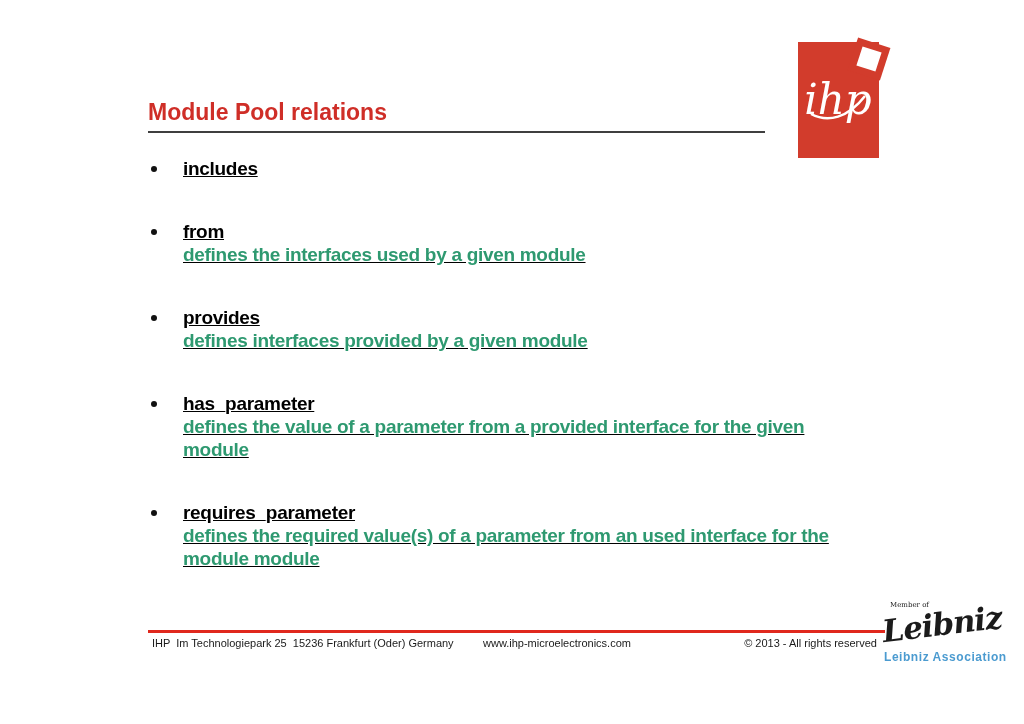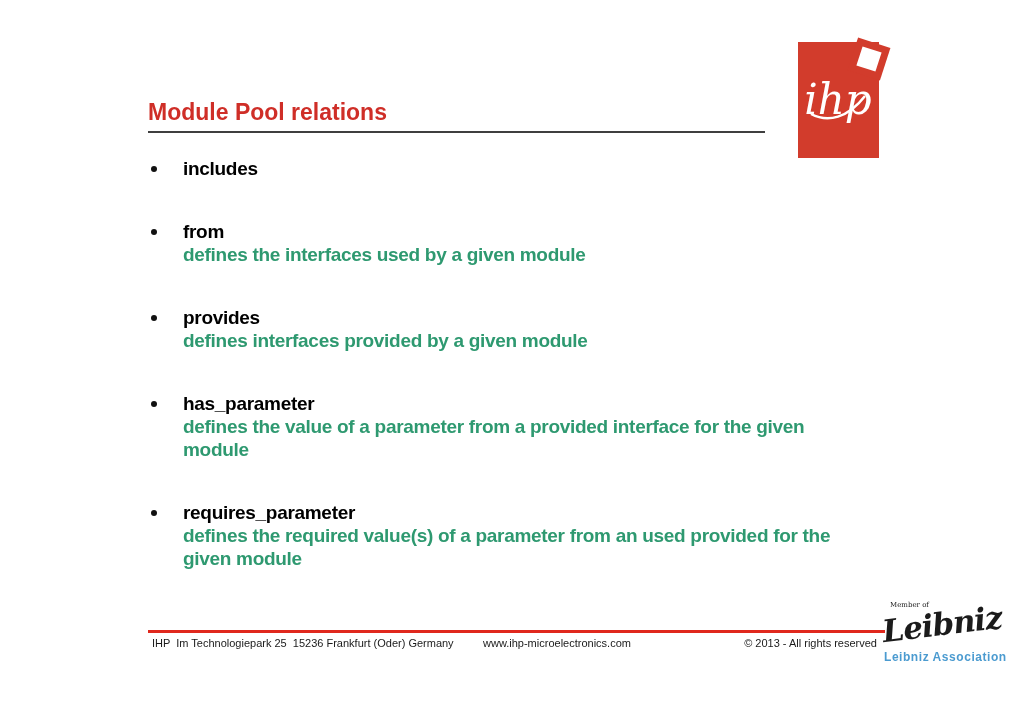--- a/index.html
+++ b/index.html
@@ -33,21 +33,21 @@
     position:absolute;left:54px;top:0px;
     width:34px;height:34px;
     background:#d23c2c;
     transform:rotate(18deg);
     display:flex;align-items:center;justify-content:center;
   }
   .ihp-diamond-inner{width:20px;height:20px;background:#ffffff;}
   .ihp-script{position:absolute;left:0;top:0;}
   
   .bullets{
-    position:absolute;left:148px;top:157px;width:760px;
+    position:absolute;left:148px;top:157px;width:760px;text-decoration:underline;
   }
   .bullet{
     position:relative;
     padding-left:35px;
     margin-bottom:40px;
   }
   .bullet-dot{
     position:absolute;left:3px;top:9px;
     width:6px;height:6px;border-radius:50%;
     background:#111111;
@@ -137,21 +137,21 @@
 
     <div class="bullet">
       <span class="bullet-dot"></span>
       <div class="term">has_parameter</div>
       <div class="definition">defines the value of a parameter from a provided interface for the given module</div>
     </div>
 
     <div class="bullet">
       <span class="bullet-dot"></span>
       <div class="term">requires_parameter</div>
-      <div class="definition">defines the required value(s) of a parameter from an used provided for the given module</div>
+      <div class="definition">defines the required value(s) of a parameter from an used interface for the module module</div>
     </div>
 
   </div>
 
   <div class="footer-line"></div>
   <span class="footer-text footer-address">IHP  Im Technologiepark 25  15236 Frankfurt (Oder) Germany</span>
   <span class="footer-text footer-website">www.ihp-microelectronics.com</span>
   <span class="footer-text footer-copyright">© 2013 - All rights reserved</span>
 
   <div class="leibniz">

